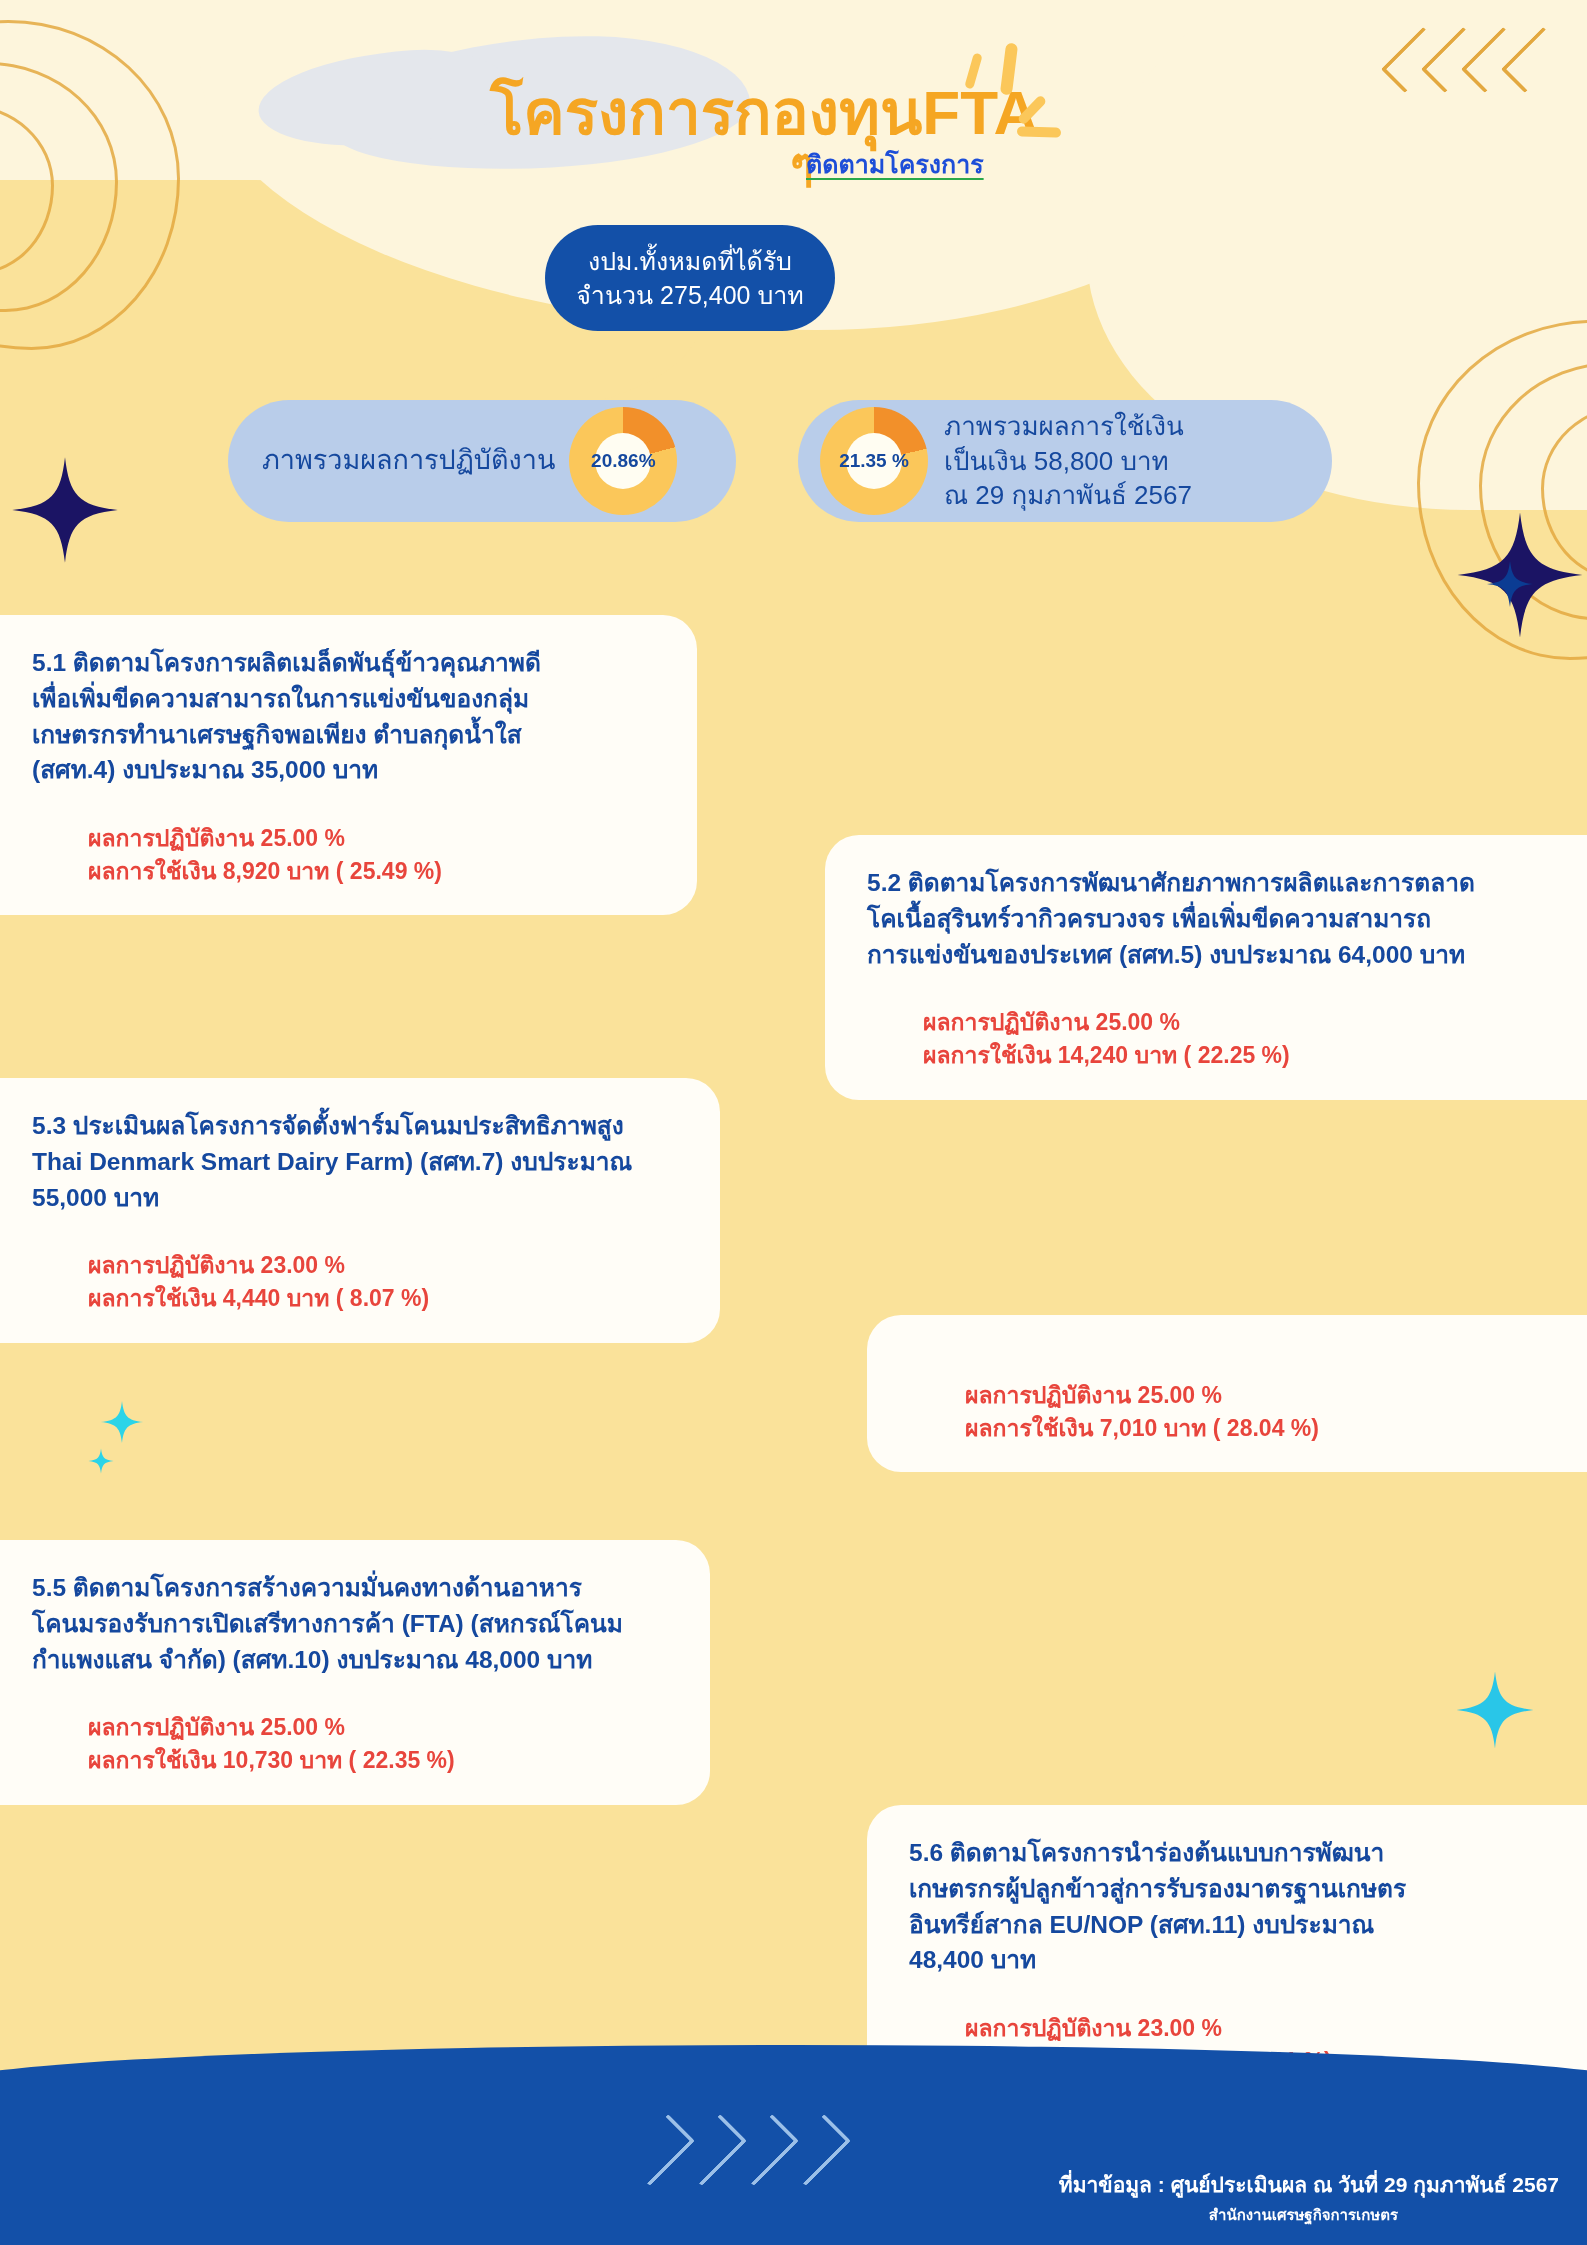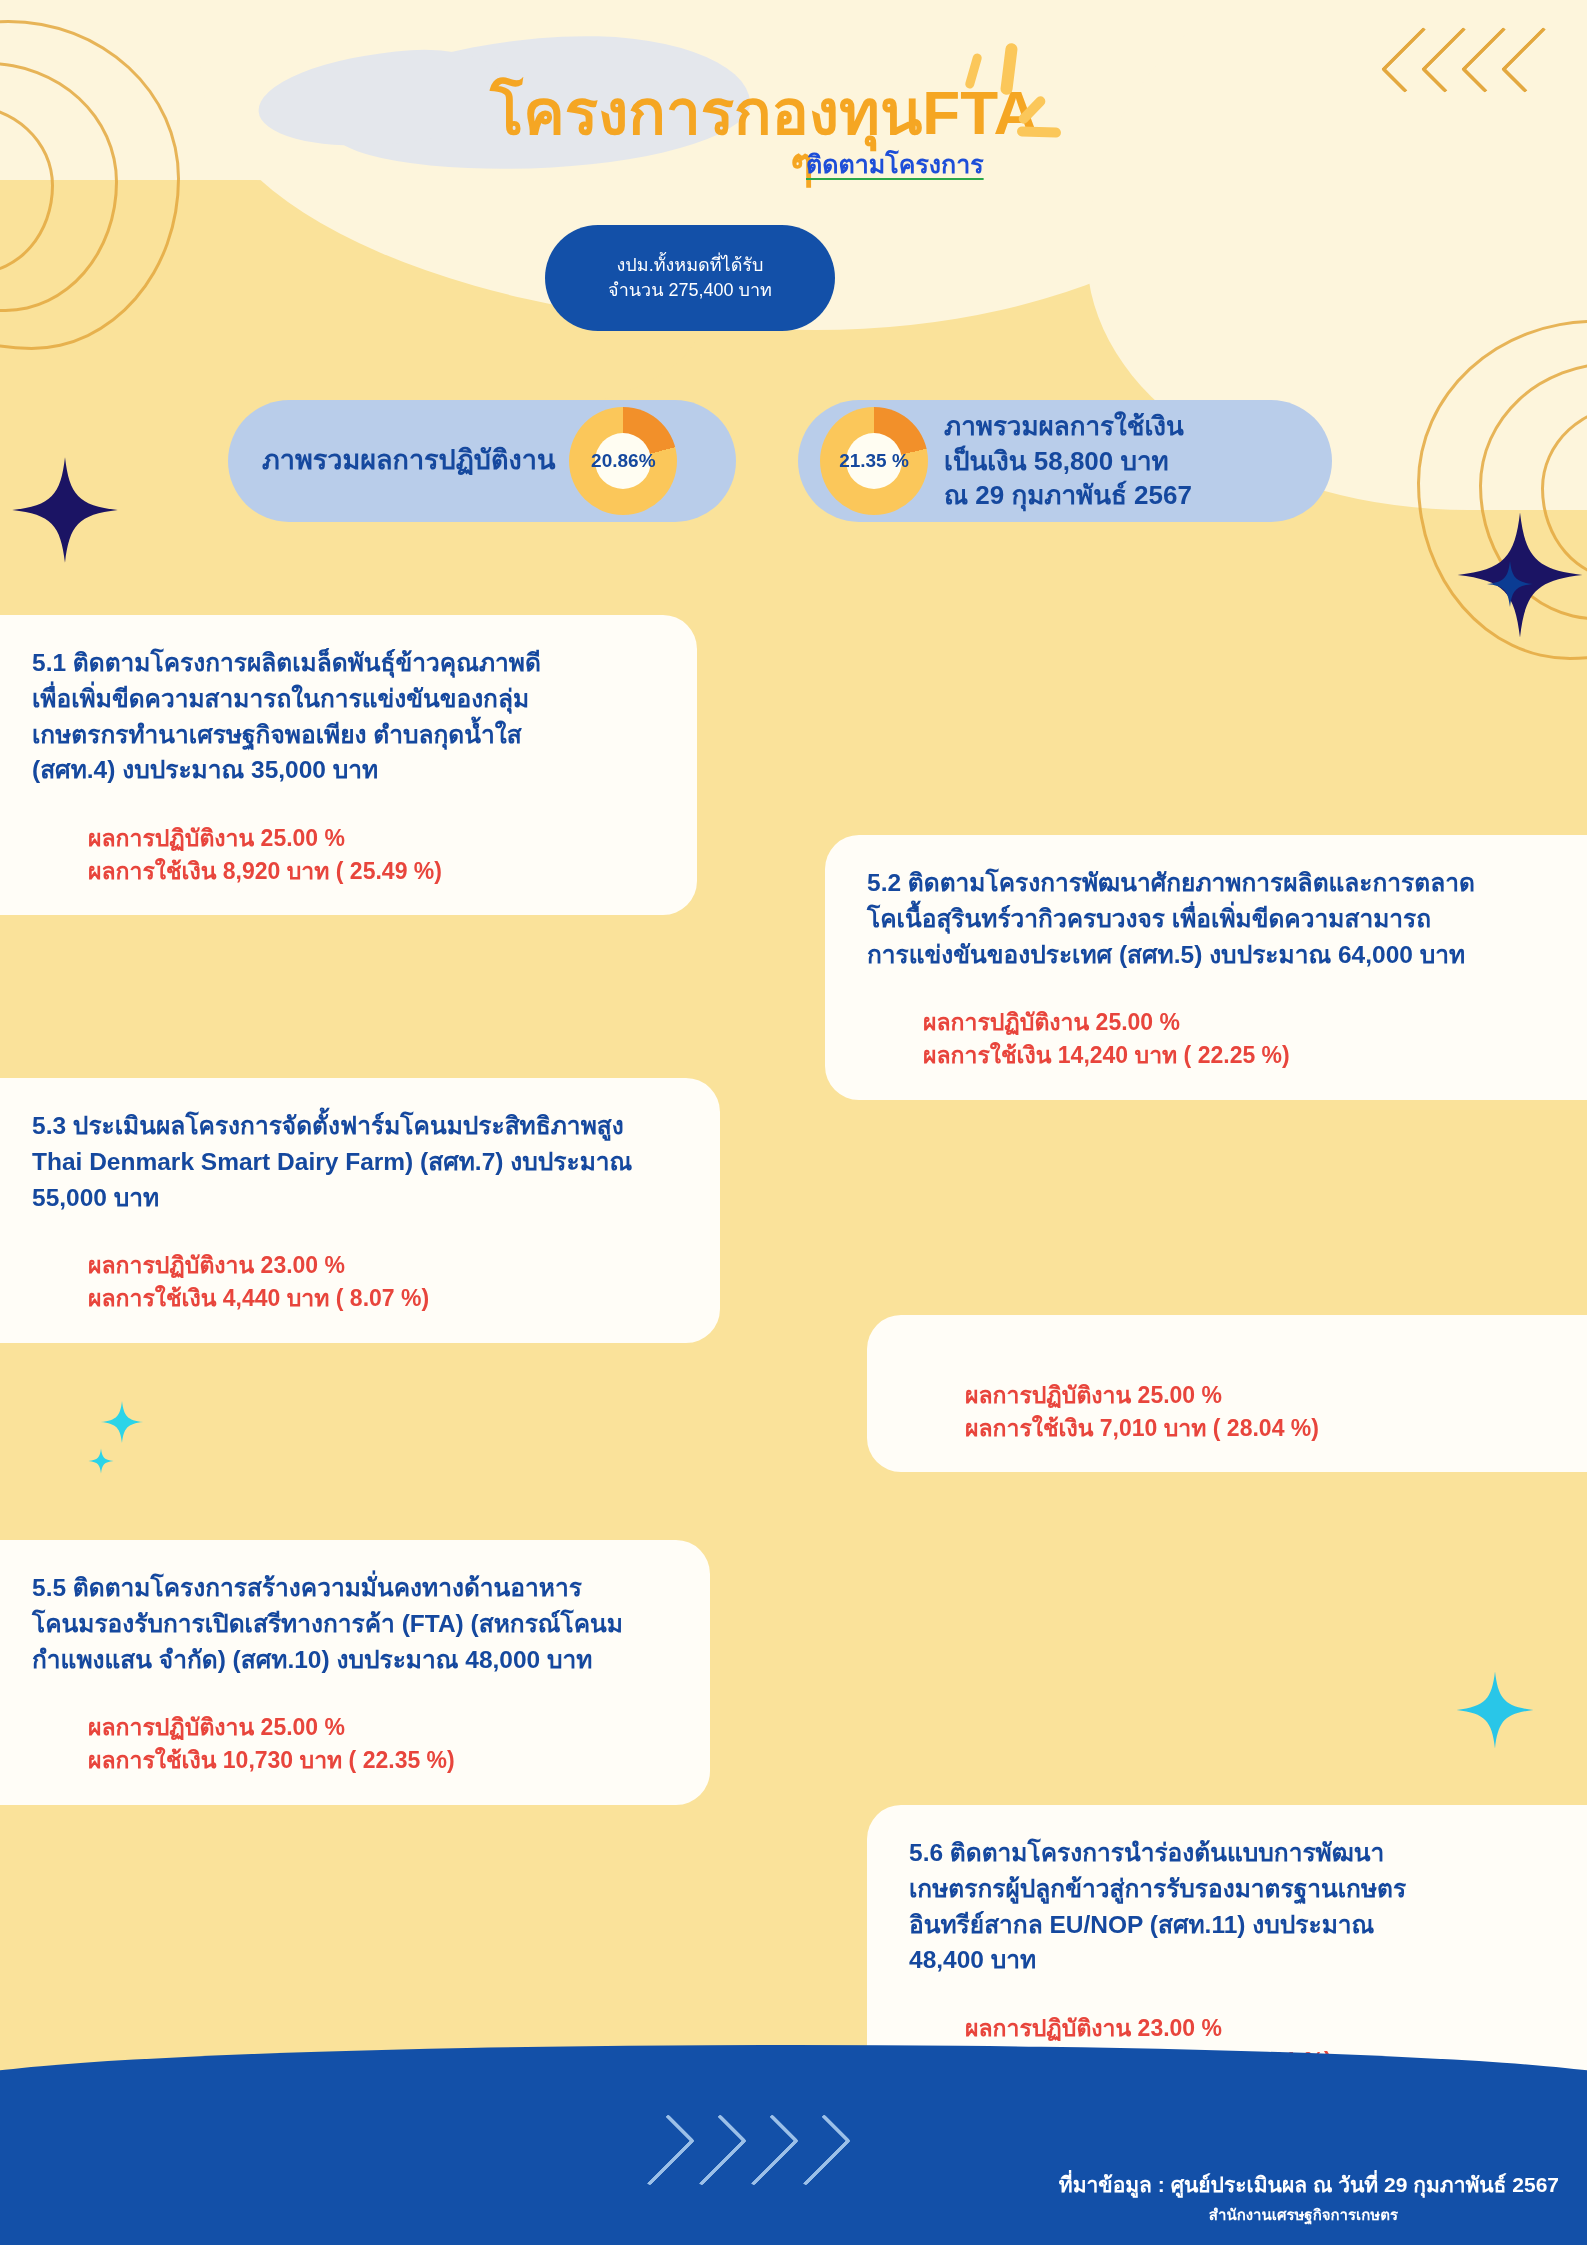--- a/index.html
+++ b/index.html
@@ -150,38 +150,38 @@
     position: absolute;
     left: 545px; top: 225px;
     width: 290px; height: 106px;
     background: #1350A8;
     border-radius: 53px;
     z-index: 8;
     display: flex; flex-direction: column;
     align-items: center; justify-content: center;
     color: #FFFFFF;
   }
-  .budget-pill div { font-size: 18px; font-weight: 400; line-height: 1.38; }
+  .budget-pill div { font-size: 25px; font-weight: 400; line-height: 1.38; }
 
   
   .summary-row { position: absolute; left: 0; right: 0; top: 400px; z-index: 8; }
   .panel {
     position: absolute;
     height: 122px;
     background: #B9CDEA;
     border-radius: 61px;
     display: flex;
     align-items: center;
   }
   .panel-left { left: 228px; width: 508px; justify-content: flex-start; padding-left: 34px; align-items: center; }
   .panel-right { left: 798px; width: 534px; justify-content: flex-start; padding-left: 22px; }
 
   .panel-label {
     color: #15489E;
-    font-weight: 700;
+    font-weight: 400;
     font-size: 26px;
     line-height: 1.33;
     white-space: pre-line;
   }
   .panel-left .panel-label { font-size: 27px; }
 
   .donut {
     position: relative;
     width: 108px; height: 108px;
     border-radius: 50%;

